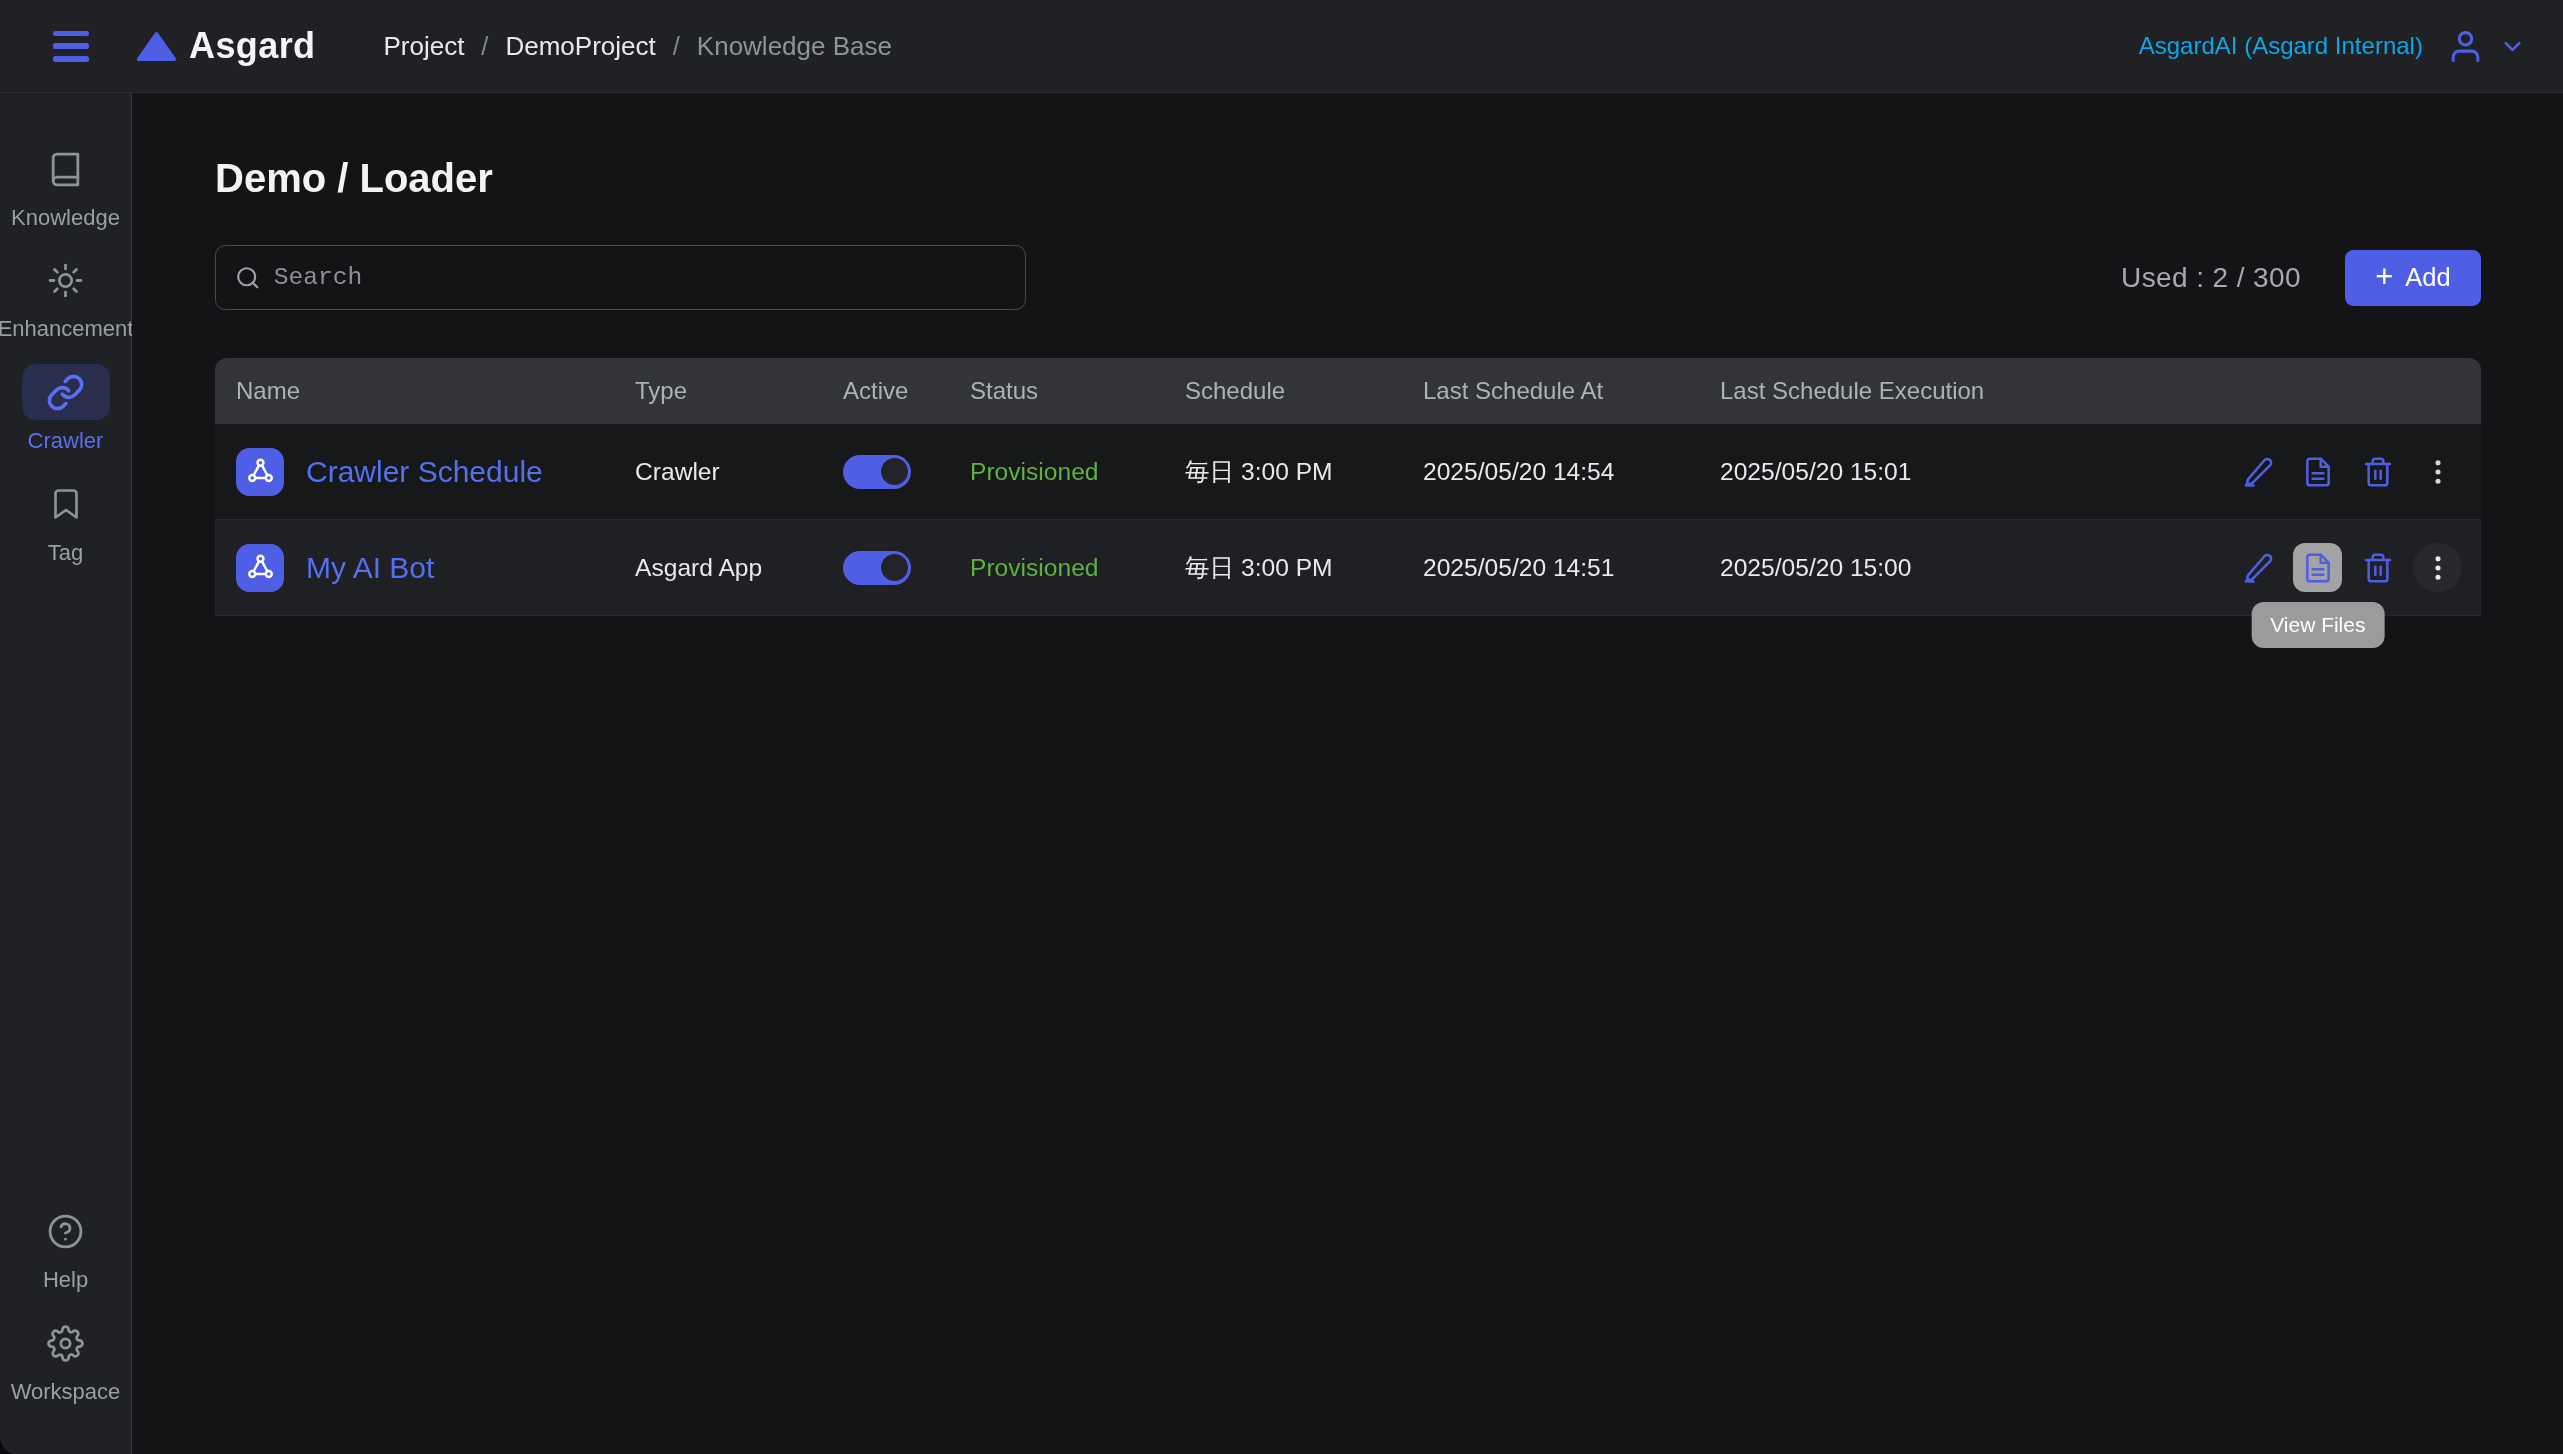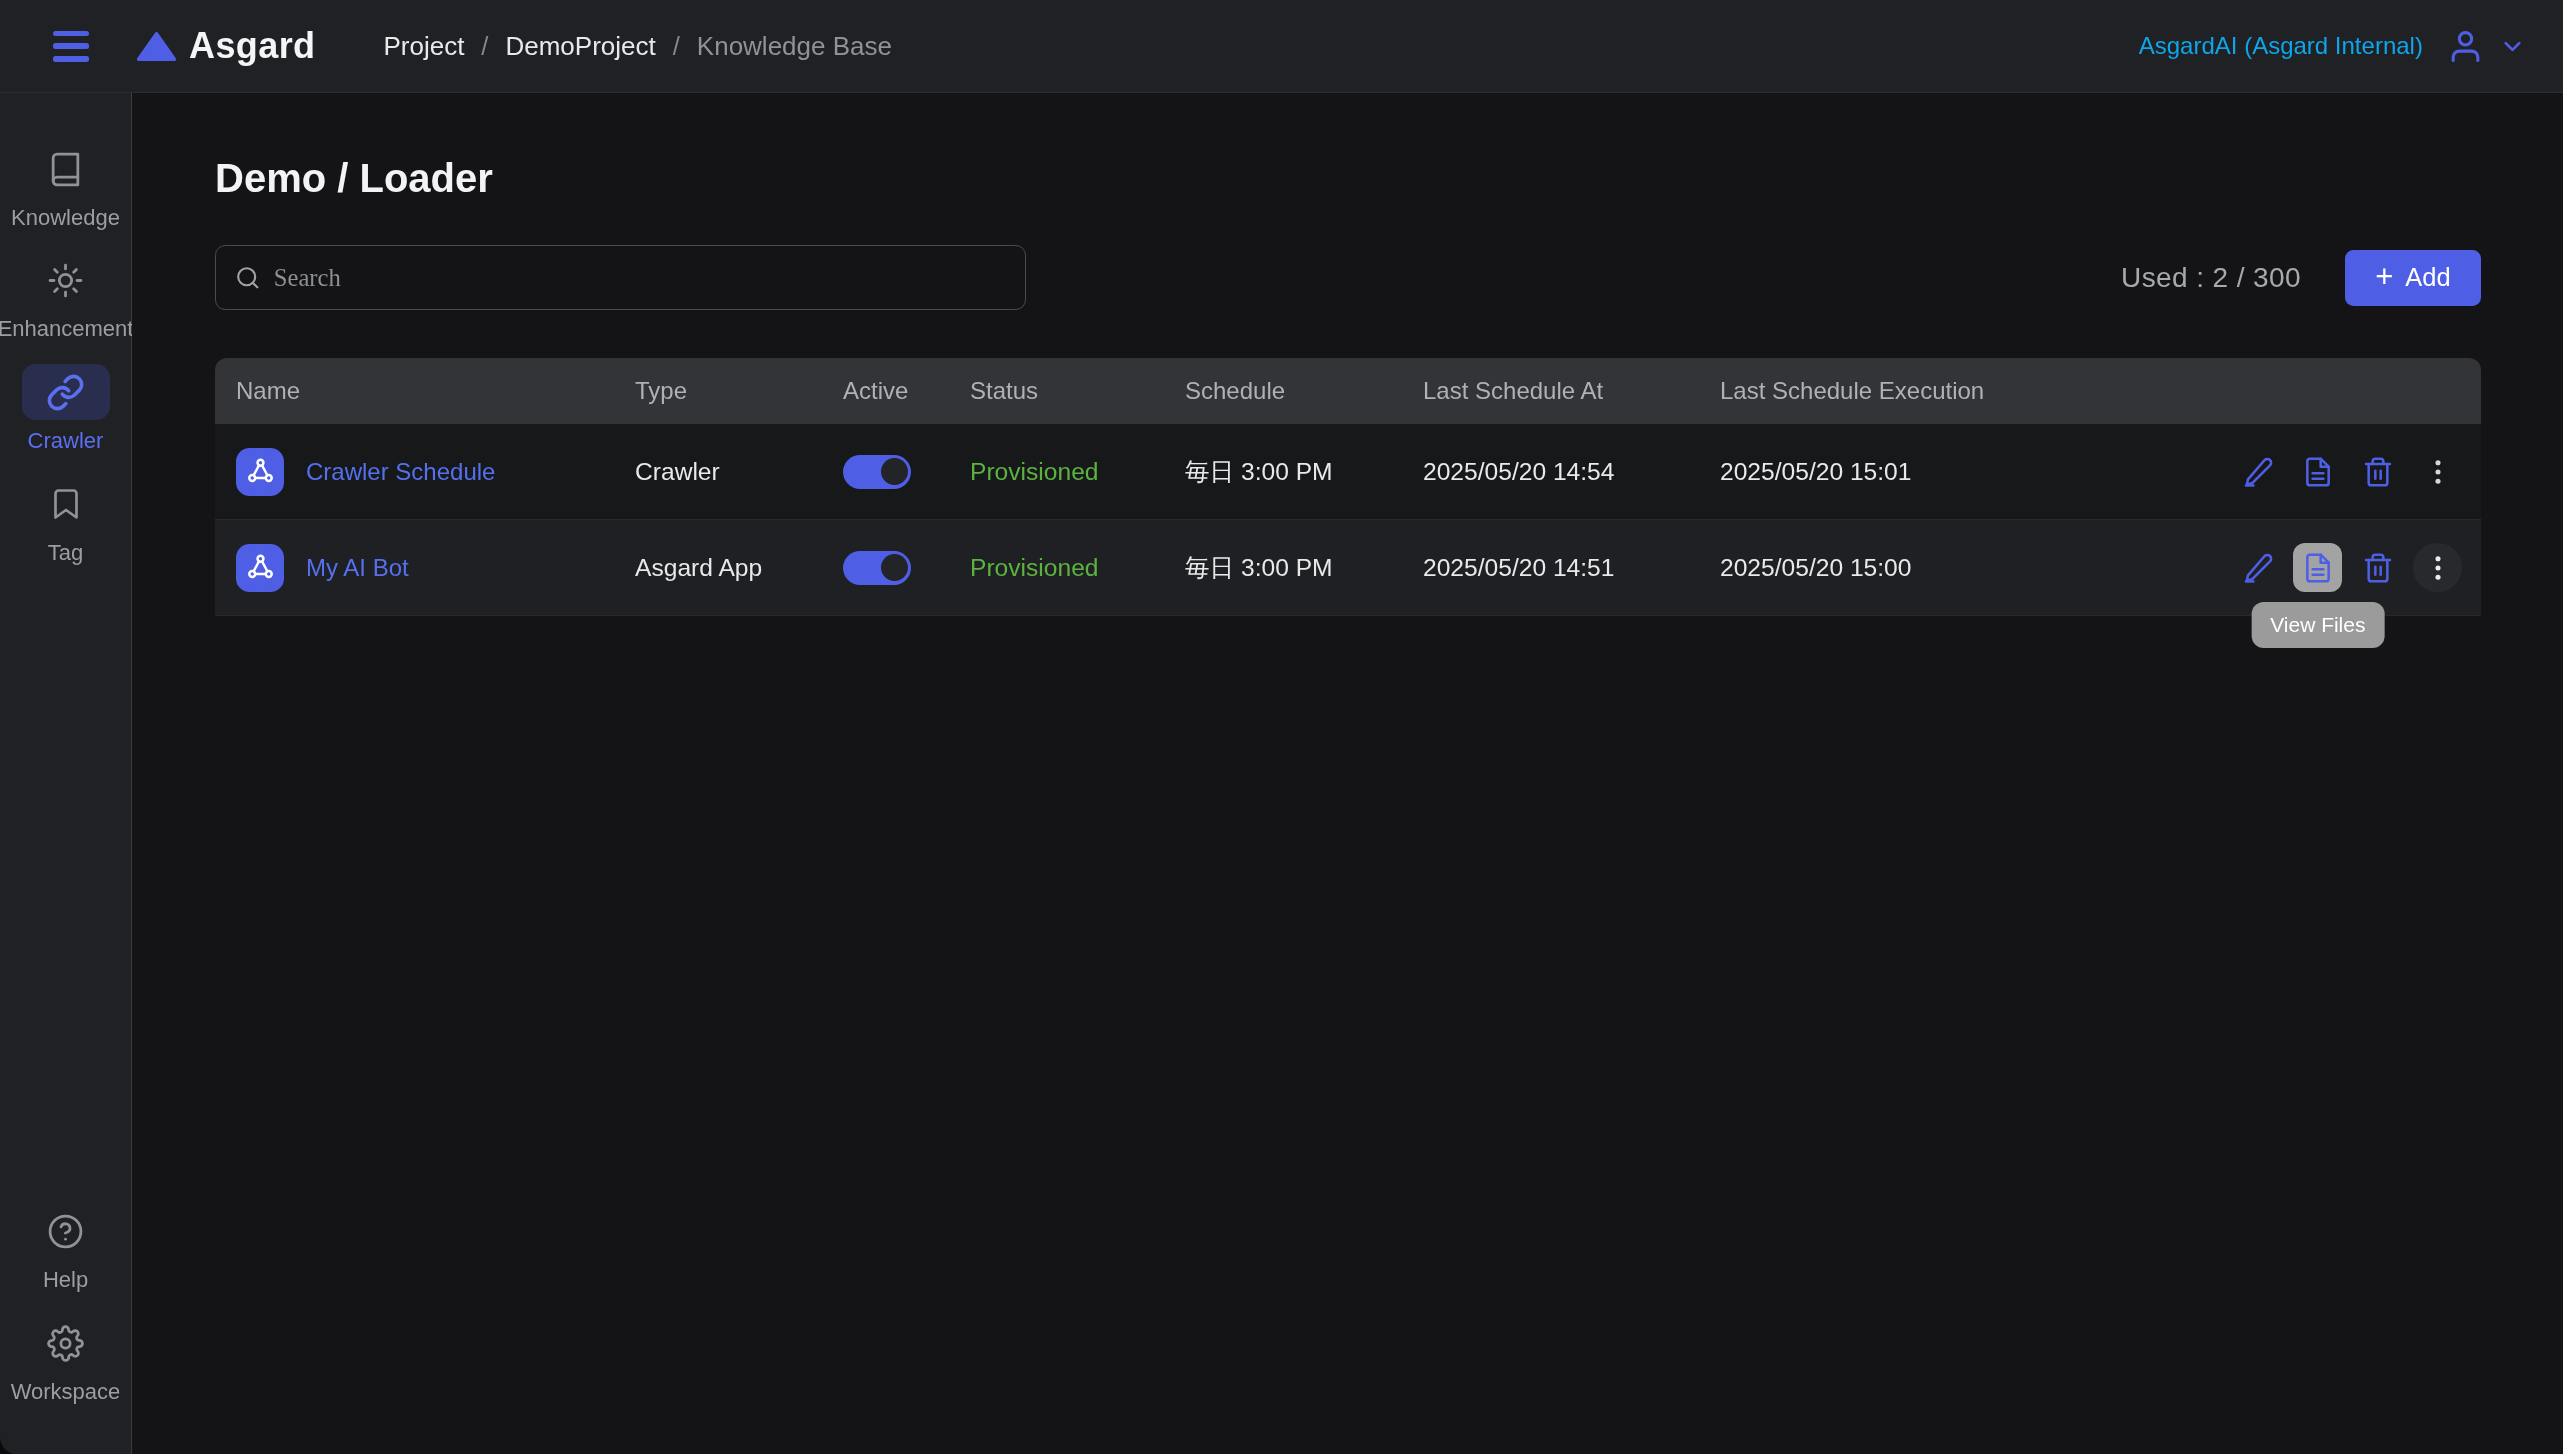--- a/index.html
+++ b/index.html
@@ -44,21 +44,21 @@
   .sidebar-spacer { flex:1; }
 
   
   .main { flex:1; background:#141416; padding:63px 83px 0 83px; position:relative; }
   .page-title { font-size:40px; font-weight:bold; color:#f2f3f5; }
 
   .toolbar { margin-top:44px; display:flex; align-items:center; }
   .searchbox { width:811px; height:65px; border:0.8px solid #4b4c50; border-radius:10.2px;
                display:flex; align-items:center; padding:0 18.7px; gap:13.6px; background:transparent; }
   .searchbox input { flex:1; background:transparent; border:none; outline:none;
-                     font-size:24.6px; color:#f97316; font-family:Liberation Serif, serif; }
+                     font-size:24.6px; color:#f97316; font-family:Liberation Mono, monospace; }
   .searchbox input::placeholder { color:#8d9094; }
   .usage { margin-left:auto; font-size:28px; color:#a6a9ad; margin-right:44px; letter-spacing:0.4px; }
   .add-btn { width:136px; height:56px; border-radius:8.5px; background:#4E5FE6; border:none; cursor:pointer;
              display:flex; align-items:center; justify-content:center; gap:12px; color:#ffffff; }
   .add-plus { font-size:31px; font-weight:400; line-height:1; margin-top:-2.5px; }
   .add-label { font-size:25.5px; }
 
   
   .table { margin-top:48px; width:2266px; }
   .thead { height:66px; background:#323438; border-radius:12px 12px 0 0; }
@@ -67,21 +67,21 @@
   .thead .grid { height:66px; }
   .th { font-size:24px; color:#aeb1b5; }
   .trow { height:96px; border-bottom:0.8px solid #29292c; }
   .trow .grid { height:95px; }
   .trow.row-a { background:#17181a; }
   .trow.row-b { background:#1f2023; }
   .cell { font-size:24.6px; color:#e8e9eb; }
   .name-cell { display:flex; align-items:center; gap:22px; }
   .row-avatar { width:48px; height:48px; border-radius:13.6px; background:#4E5FE6; flex:0 0 48px;
                 display:flex; align-items:center; justify-content:center; }
-  .name-link { font-size:24px; color:#5570EE; text-decoration:none; cursor:pointer; }
+  .name-link { font-size:30px; color:#5570EE; text-decoration:none; cursor:pointer; }
   .status-ok { color:#5CB340; }
 
   .toggle { width:68px; height:34px; border-radius:17px; background:#4E5FE6; position:relative;
             border:none; cursor:pointer; }
   .toggle .knob { position:absolute; top:3.4px; right:3.4px; width:27px; height:27px; border-radius:50%;
                   background:#232428; }
 
   .actions { display:flex; align-items:center; justify-content:flex-end; gap:11px; padding-right:18.7px; }
   .icon-btn { width:49px; height:49px; border:none; background:transparent; border-radius:12px;
               display:flex; align-items:center; justify-content:center; cursor:pointer; position:relative; }

